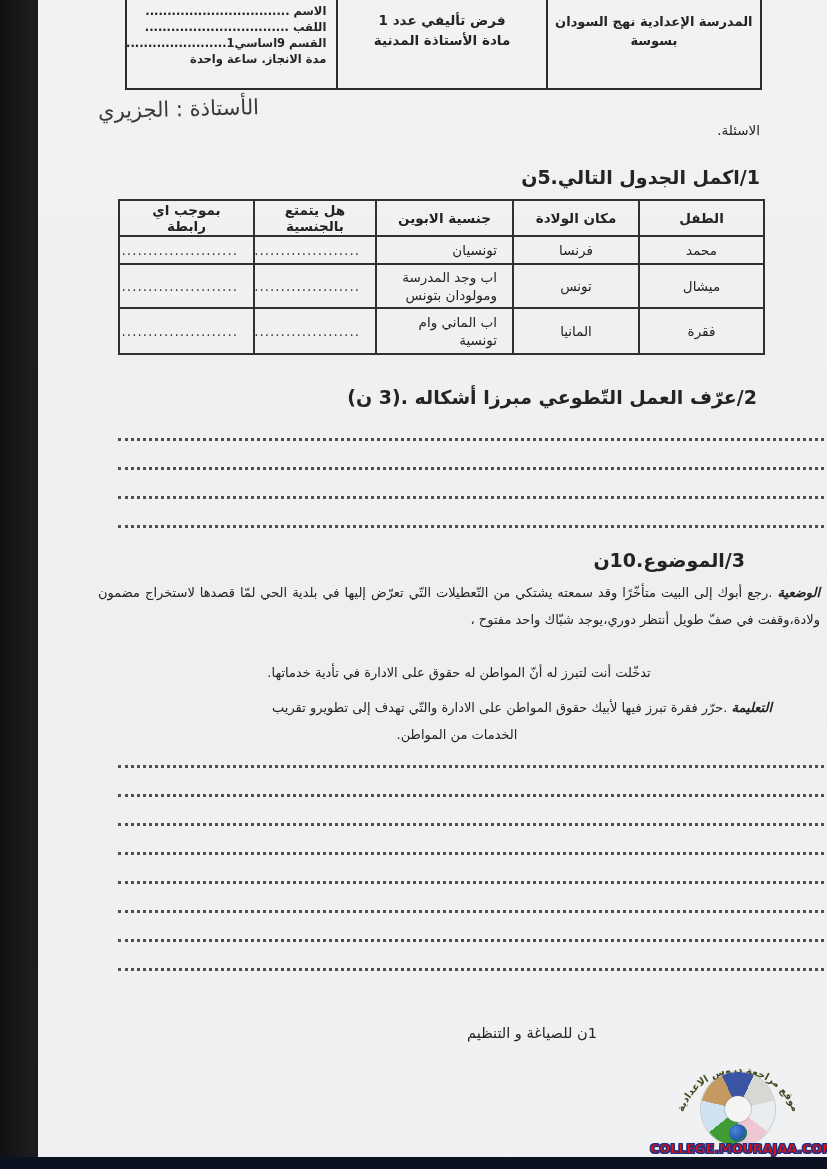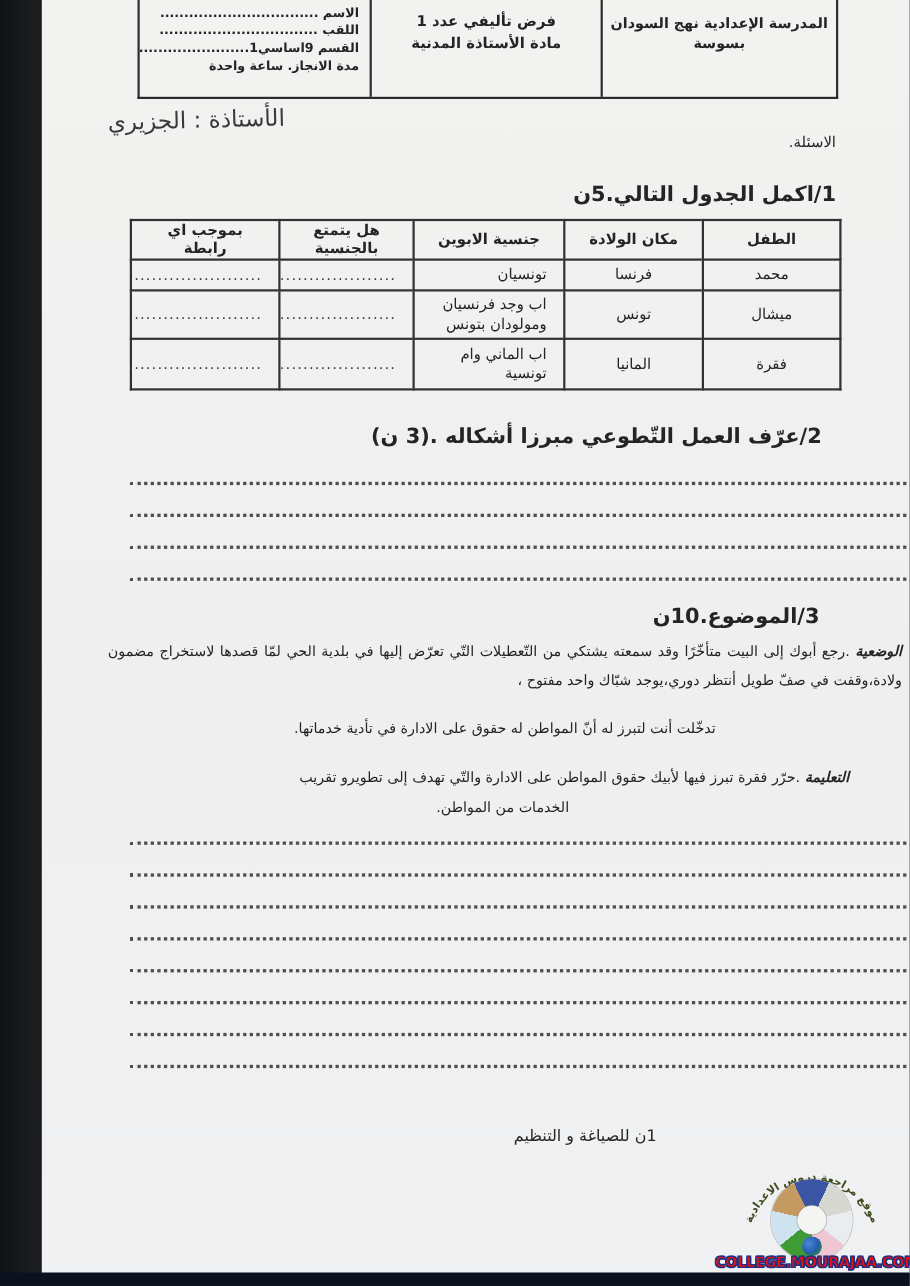--- a/index.html
+++ b/index.html
@@ -26,21 +26,21 @@
   .h-exam{width:210px;border-left:2px solid #2c2c2c;text-align:center;padding-top:12px;font-size:13.5px;font-weight:bold;line-height:20px;}
   .h-student{width:210px;padding:5px 10px 0 6px;font-size:11.5px;line-height:16px;text-align:right;font-weight:bold;white-space:nowrap;overflow:hidden;}
 
   .teacher-note{
     position:absolute;top:96px;left:60px;width:250px;font-size:21px;color:#3a3a3a;
     transform:rotate(-1.5deg);letter-spacing:1px;direction:rtl;text-align:left;
   }
   .questions-title{position:absolute;top:122px;right:67px;font-size:13.5px;}
   .q-title{position:absolute;font-size:19px;font-weight:bold;}
   .q1-title{top:166px;right:67px;}
-  .q2-title{top:386px;right:80px;margin-left:34px;}
+  .q2-title{top:386px;right:70px;margin-left:34px;}
   .q3-title{top:549px;right:82px;}
 
   
   .q1-table-wrap{position:absolute;top:199px;left:80px;}
   table.grid{border-collapse:collapse;table-layout:fixed;width:645px;direction:rtl;}
   table.grid th,table.grid td{border:2px solid #313131;font-size:13.5px;padding:1px 15px;overflow:hidden;}
   table.grid th{font-weight:bold;text-align:center;height:20px;}
   table.grid td{text-align:center;}
   table.grid td:nth-child(3){text-align:right;line-height:18px;}
   table.grid tbody tr:nth-child(1) td{height:24px;}
@@ -52,21 +52,21 @@
   .dotlines{position:absolute;left:80px;width:706px;}
   .q2-lines{top:412px;}
   .q3-lines{top:739px;}
   .dotline{height:26px;border-bottom:3px dotted #4f4f4f;}
 
   
   .para{position:absolute;font-size:13px;line-height:27px;text-align:justify;text-align-last:right;}
   .situation{top:579px;right:7px;width:722px;}
   .instruction{top:694px;right:55px;width:630px;}
   .para-label{font-weight:bold;font-style:italic;}
-  .center-line{text-align-last:center;margin-top:16px;}
+  .center-line{text-align-last:center;margin-top:26px;}
   .center-line2{text-align:center;text-align-last:center;}
 
   .footer-note{position:absolute;top:1025px;left:384px;width:220px;text-align:center;font-size:14.5px;}
 
   
   .logo{position:absolute;left:612px;top:1049px;width:176px;height:112px;direction:ltr;}
   .logo svg{position:absolute;left:0;top:0;}
   .wheel{
     position:absolute;left:51px;top:23px;width:74px;height:74px;border-radius:50%;
     background:conic-gradient(from -26deg,
@@ -141,21 +141,21 @@
           <tr>
             <td>محمد</td>
             <td>فرنسا</td>
             <td>تونسيان</td>
             <td class="dots">......................</td>
             <td class="dots">......................</td>
           </tr>
           <tr>
             <td>ميشال</td>
             <td>تونس</td>
-            <td>اب وجد فرنسيان ومولودان بتونس</td>
+            <td>اب وجد المدرسة ومولودان بتونس</td>
             <td class="dots">......................</td>
             <td class="dots">......................</td>
           </tr>
           <tr>
             <td>فقرة</td>
             <td>المانيا</td>
             <td>اب الماني وام تونسية</td>
             <td class="dots">......................</td>
             <td class="dots">......................</td>
           </tr>

